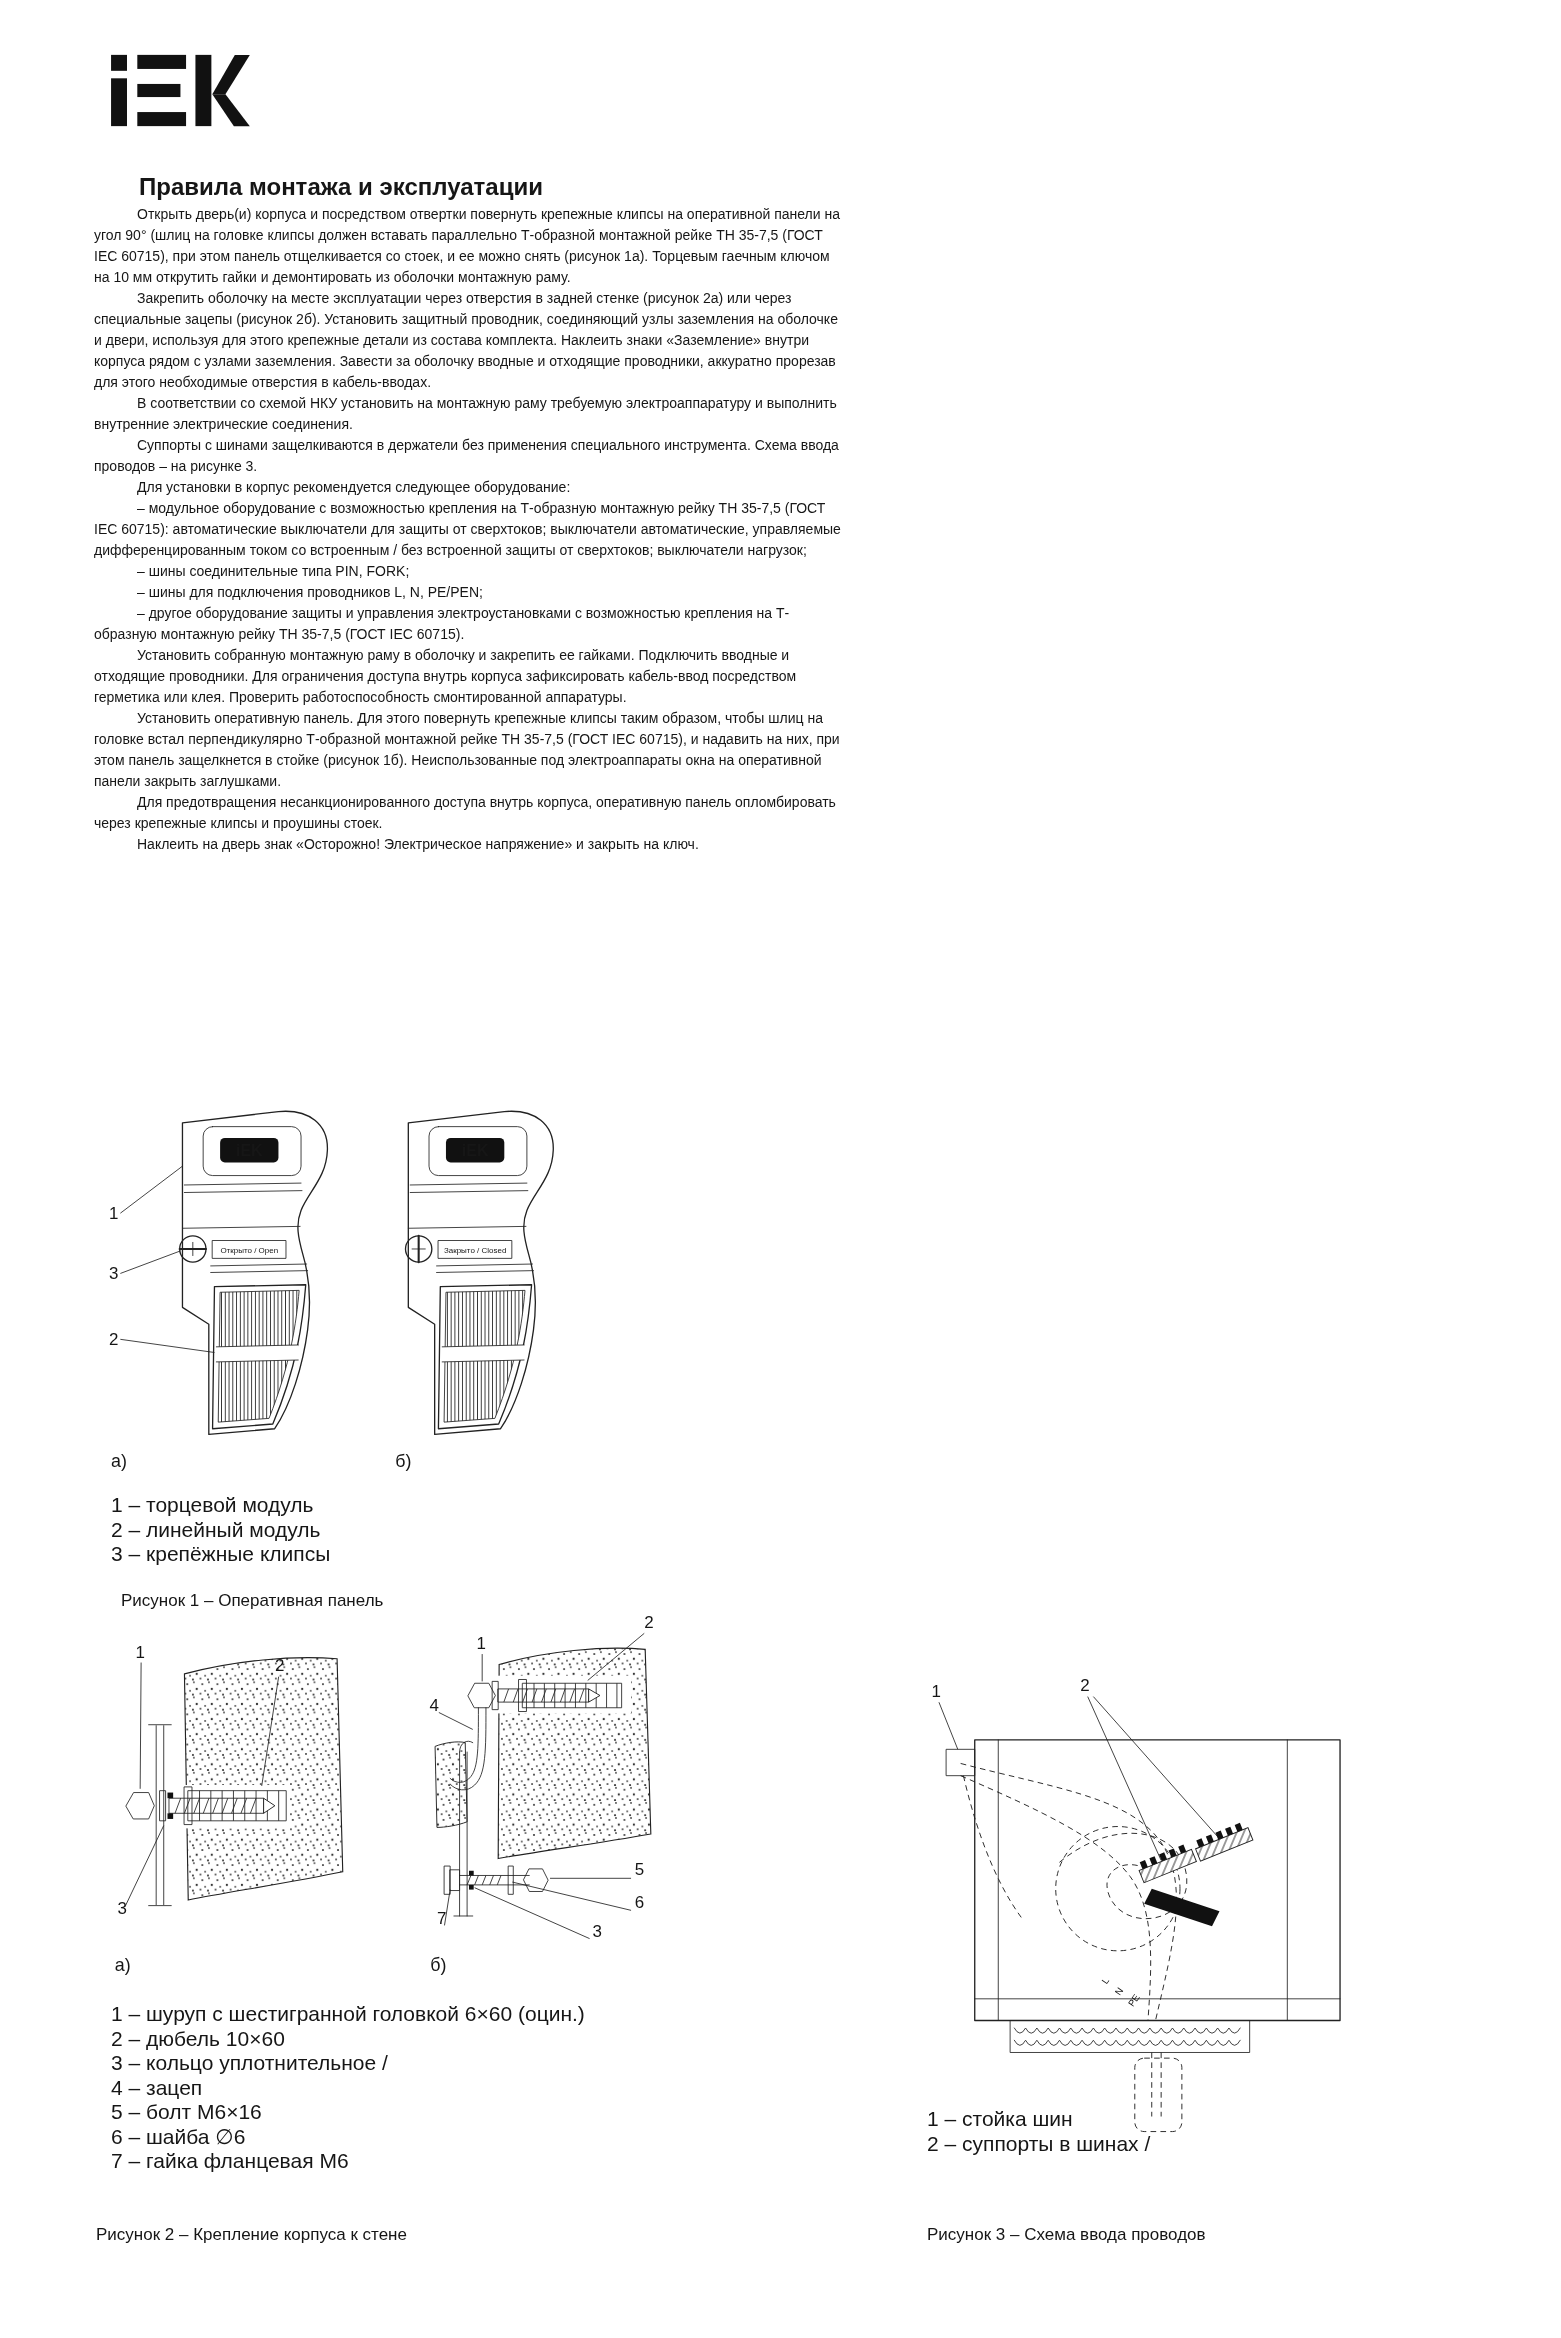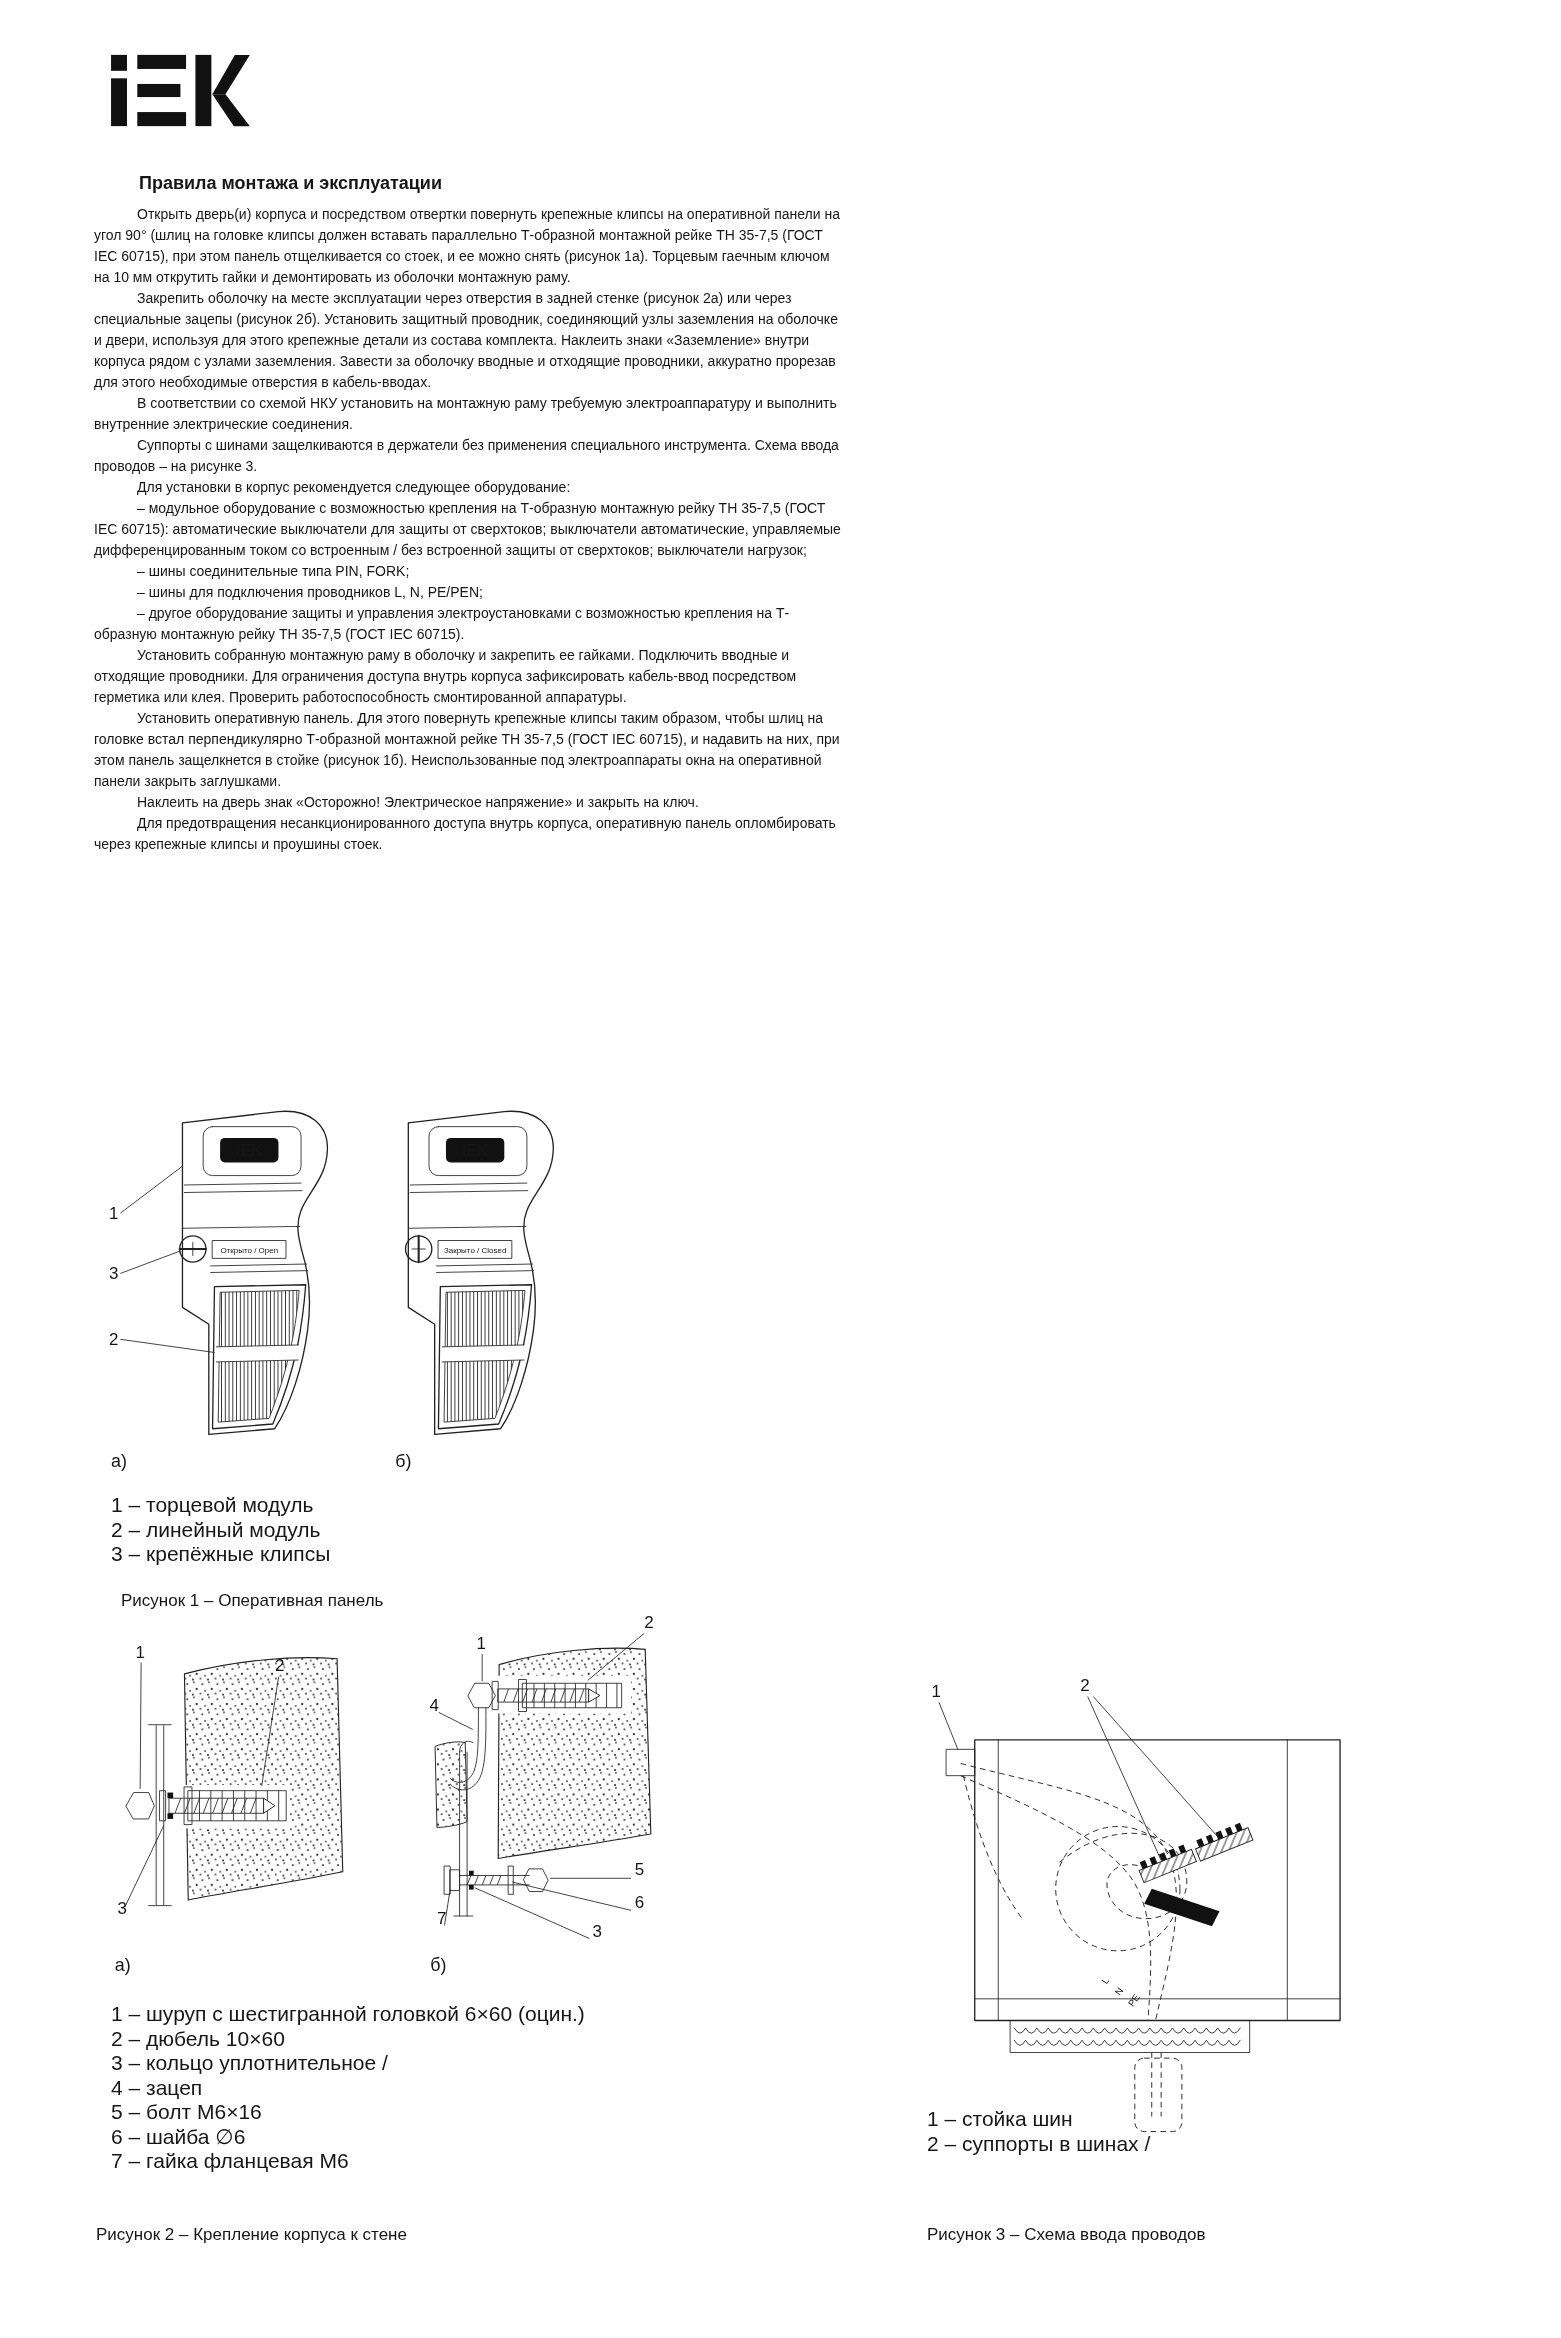--- a/index.html
+++ b/index.html
@@ -4,21 +4,21 @@
 <style>
   * { margin:0; padding:0; box-sizing:border-box; }
   html,body { background:#e9e9e9; }
   .page {
     position:relative; width:1561px; height:2338px; margin:0 auto;
     background:#ffffff; color:#161616;
     font-family:"Liberation Sans", sans-serif;
     overflow:hidden;
   }
   .logo { position:absolute; left:109px; top:53px; }
-  .title { position:absolute; left:139px; top:173px; font-size:18px; font-weight:bold; }
+  .title { position:absolute; left:139px; top:173px; font-size:24px; font-weight:bold; }
   .body-text { position:absolute; left:94px; top:204px; width:749px; font-size:14px; line-height:21px; }
   .body-text p { text-indent:43px; margin:0; }
   .fig-svg { position:absolute; }
   .legend { position:absolute; font-size:21px; line-height:24.5px; }
   .caption { position:absolute; font-size:17px; }
 
   .fig-svg text { font-family:"Liberation Sans", sans-serif; fill:#161616; }
   .fig-svg .co  { font-size:18px; }
   .fig-svg .sub { font-size:19px; }
   .ldr  { stroke:#222; stroke-width:0.9; }
@@ -74,22 +74,22 @@
     <p>Закрепить оболочку на месте эксплуатации через отверстия в задней стенке (рисунок 2а) или через специальные зацепы (рисунок 2б). Установить защитный проводник, соединяющий узлы заземления на оболочке и двери, используя для этого крепежные детали из состава комплекта. Наклеить знаки «Заземление» внутри корпуса рядом с узлами заземления. Завести за оболочку вводные и отходящие проводники, аккуратно прорезав для этого необходимые отверстия в кабель-вводах.</p>
     <p>В соответствии со схемой НКУ установить на монтажную раму требуемую электроаппаратуру и выполнить внутренние электрические соединения.</p>
     <p>Суппорты с шинами защелкиваются в держатели без применения специального инструмента. Схема ввода проводов – на рисунке 3.</p>
     <p>Для установки в корпус рекомендуется следующее оборудование:</p>
     <p>– модульное оборудование с возможностью крепления на Т-образную монтажную рейку ТН 35-7,5 (ГОСТ IEC 60715): автоматические выключатели для защиты от сверхтоков; выключатели автоматические, управляемые дифференцированным током со встроенным / без встроенной защиты от сверхтоков; выключатели нагрузок;</p>
     <p>– шины соединительные типа PIN, FORK;</p>
     <p>– шины для подключения проводников L, N, PE/PEN;</p>
     <p>– другое оборудование защиты и управления электроустановками с возможностью крепления на Т-образную монтажную рейку ТН 35-7,5 (ГОСТ IEC 60715).</p>
     <p>Установить собранную монтажную раму в оболочку и закрепить ее гайками. Подключить вводные и отходящие проводники. Для ограничения доступа внутрь корпуса зафиксировать кабель-ввод посредством герметика или клея. Проверить работоспособность смонтированной аппаратуры.</p>
     <p>Установить оперативную панель. Для этого повернуть крепежные клипсы таким образом, чтобы шлиц на головке встал перпендикулярно Т-образной монтажной рейке ТН 35-7,5 (ГОСТ IEC 60715), и надавить на них, при этом панель защелкнется в стойке (рисунок 1б). Неиспользованные под электроаппараты окна на оперативной панели закрыть заглушками.</p>
+    <p>Для предотвращения несанкционированного доступа внутрь корпуса, оперативную панель опломбировать через крепежные клипсы и проушины стоек.</p>
     <p>Наклеить на дверь знак «Осторожно! Электрическое напряжение» и закрыть на ключ.</p>
-    <p>Для предотвращения несанкционированного доступа внутрь корпуса, оперативную панель опломбировать через крепежные клипсы и проушины стоек.</p>
   </div>
 
   <svg class="fig-svg" style="left:94px;top:1100px" width="527" height="377" viewBox="0 0 560 400">
 
     <g>
       <text class="co" x="16" y="126">1</text>
       <line class="ldr" x1="28" y1="120" x2="94" y2="70"></line>
       <text class="co" x="16" y="190">3</text>
       <line class="ldr" x1="28" y1="184" x2="92" y2="160"></line>
       <text class="co" x="16" y="260">2</text>

